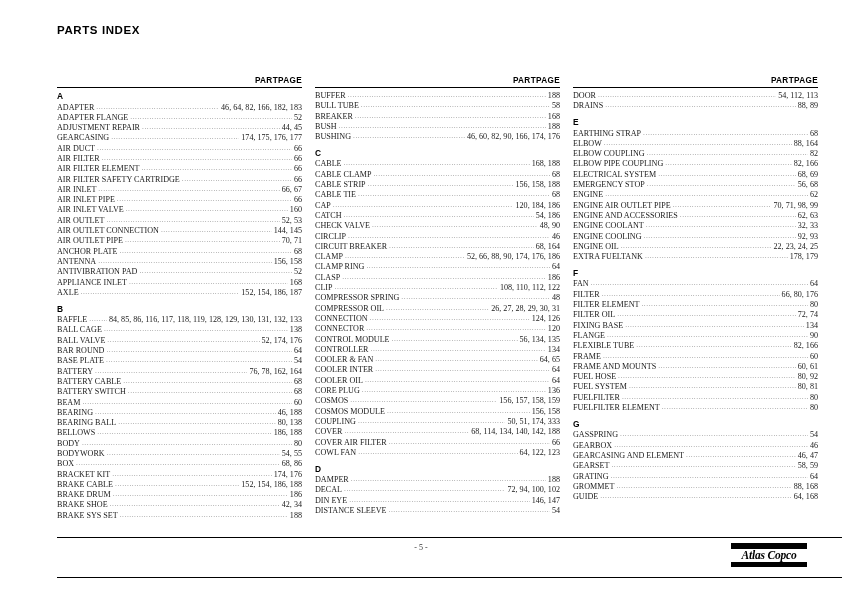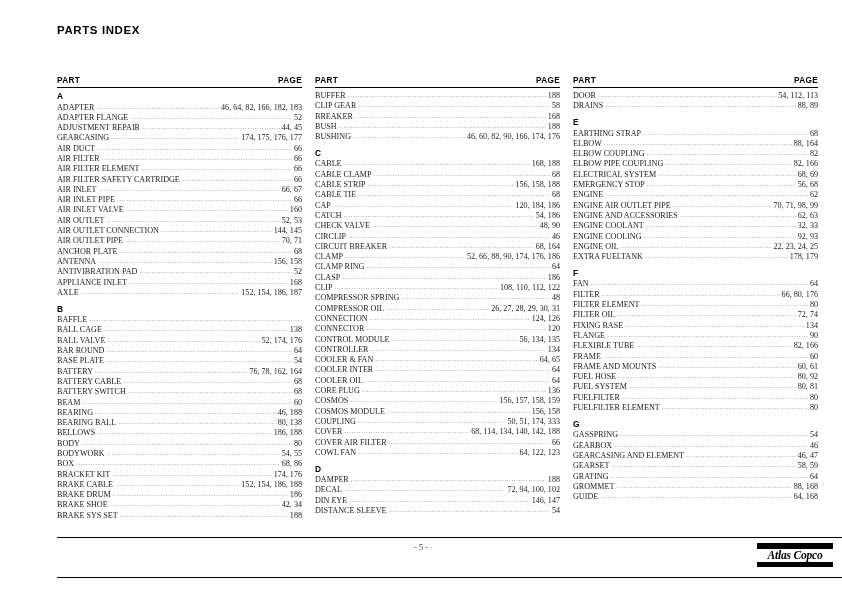--- a/index.html
+++ b/index.html
@@ -33,21 +33,21 @@
     width: 788px;
     display: flex;
     gap: 13px;
   }
   .col {
     width: 245px;
     flex: 0 0 245px;
   }
   .col-head {
     display: flex;
-    justify-content: space-between;
+    justify-content: flex-end;
     align-items: baseline;
     font-family: "Liberation Sans", sans-serif;
     font-weight: bold;
     font-size: 8.2px;
     letter-spacing: 0.35px;
     color: #000;
     padding-bottom: 2px;
   }
   .col-rule {
     border-bottom: 1.1px solid #000;
@@ -108,21 +108,21 @@
     position: absolute;
     left: 0;
     top: 543px;
     width: 842px;
     text-align: center;
     font-size: 8px;
     color: #333;
   }
   .logo {
     position: absolute;
-    left: 757px;
+    left: 731px;
     top: 543px;
     width: 76px;
   }
   .logo-bar {
     background: #000;
     height: 5.5px;
     width: 76px;
   }
   .logo-text {
     font-family: "Liberation Serif", serif;
@@ -242,20 +242,21 @@
         </div>
         <div class="entry">
           <span class="name">AXLE</span>
           <span class="dots">................................................................................................................................................................................................................................................................................................................................................................................................................</span>
           <span class="pages">152, 154, 186, 187</span>
         </div>
         <div class="letter">B</div>
         <div class="entry">
           <span class="name">BAFFLE</span>
           <span class="dots">................................................................................................................................................................................................................................................................................................................................................................................................................</span>
+          <span class="pages">84, 85, 86, 116, 117, 118, 119, 128, 129, 130, 131, 132, 133</span>
         </div>
         <div class="entry">
           <span class="name">BALL CAGE</span>
           <span class="dots">................................................................................................................................................................................................................................................................................................................................................................................................................</span>
           <span class="pages">138</span>
         </div>
         <div class="entry">
           <span class="name">BALL VALVE</span>
           <span class="dots">................................................................................................................................................................................................................................................................................................................................................................................................................</span>
           <span class="pages">52, 174, 176</span>
@@ -351,21 +352,21 @@
           <span>PART</span>
           <span>PAGE</span>
         </div>
         <div class="col-rule"></div>
         <div class="entry">
           <span class="name">BUFFER</span>
           <span class="dots">................................................................................................................................................................................................................................................................................................................................................................................................................</span>
           <span class="pages">188</span>
         </div>
         <div class="entry">
-          <span class="name">CLIP GEAR</span>
+          <span class="name">BULL TUBE</span>
           <span class="dots">................................................................................................................................................................................................................................................................................................................................................................................................................</span>
           <span class="pages">58</span>
         </div>
         <div class="entry">
           <span class="name">BREAKER</span>
           <span class="dots">................................................................................................................................................................................................................................................................................................................................................................................................................</span>
           <span class="pages">168</span>
         </div>
         <div class="entry">
           <span class="name">BUSH</span>

